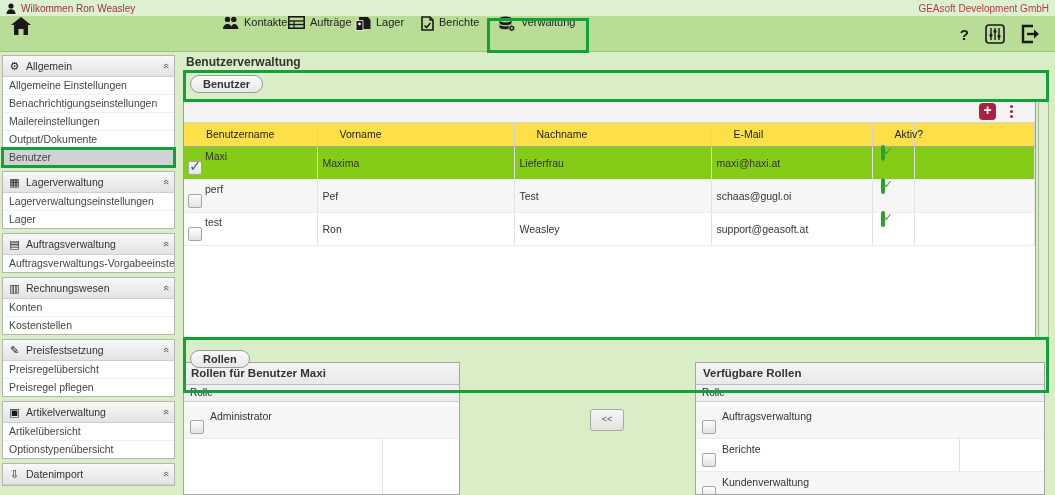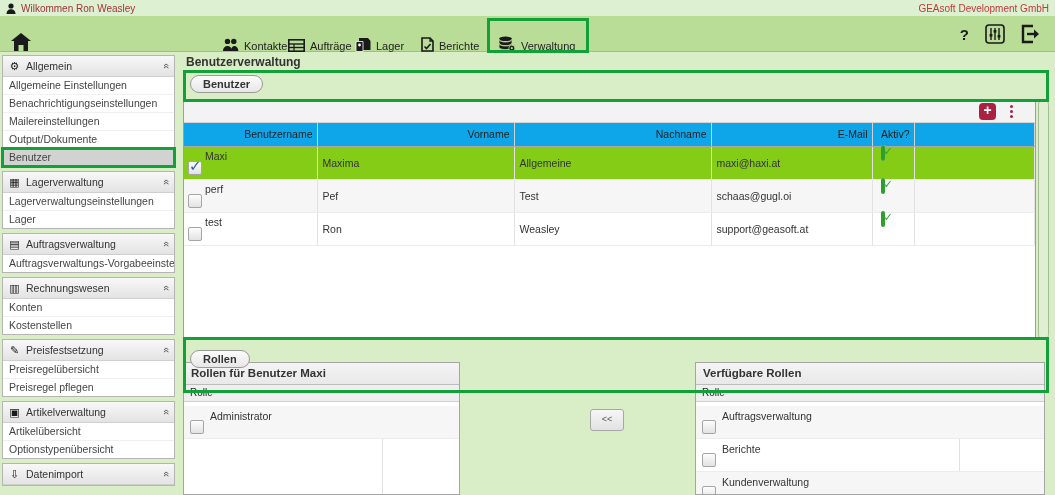--- a/index.html
+++ b/index.html
@@ -11,21 +11,21 @@
   svg{display:block}
   
   #topbar{position:absolute;left:0;top:0;width:100%;height:16px;background:#ddf1d2;
     display:flex;align-items:center;justify-content:space-between;padding:0 6px;box-sizing:border-box}
   #topbar .left{display:flex;align-items:center;gap:5px}
   #welcome-text{color:#a03434;font-size:10px}
   #company-text{color:#c13a3a;font-size:10px}
   
   #navbar{position:absolute;left:0;top:16px;width:100%;height:36px;background:#b9dc96;
     border-bottom:1px solid #9cc27a;box-sizing:border-box}
-  .nav-item{position:absolute;top:0;height:36px;display:flex;align-items:flex-end;gap:5px;
+  .nav-item{position:absolute;top:0;height:36px;display:flex;align-items:flex-start;gap:5px;
     font-size:11px;color:#222;cursor:default}
   #nav-annotation{position:absolute;left:487px;top:2px;width:96px;height:29px;
     border:3px solid #12a038;z-index:20;pointer-events:none}
   #nav-right{position:absolute;right:14px;top:0;height:36px;display:flex;align-items:center;gap:16px}
   #help-label{font-weight:bold;font-size:15px;color:#1a1a1a}
   
   #sidebar{position:absolute;left:2px;top:55px;width:173px}
   .side-section{background:#fff;border:1px solid #b5b5b5;margin-bottom:4px}
   .side-header{display:flex;align-items:center;gap:5px;padding:4px 5px;
     background:linear-gradient(#f8f8f8,#e3e3e3);border-bottom:1px solid #cfcfcf;
@@ -54,22 +54,22 @@
   #grid-toolbar{height:22px;background:#f3f3f3;border-bottom:1px solid #d5d5d5;
     display:flex;align-items:center;justify-content:flex-end;gap:14px;padding-right:22px}
   #add-button{width:17px;height:17px;background:#aa2142;border-radius:4px;color:#fff;
     font-weight:bold;font-size:14px;line-height:15px;text-align:center;cursor:pointer}
   #kebab{display:flex;flex-direction:column;gap:2px;cursor:pointer}
   #kebab i{width:3px;height:3px;border-radius:50%;background:#aa2142;display:block}
   table.users{border-collapse:collapse;width:100%;table-layout:fixed}
   table.users col.c1{width:133px}table.users col.c2{width:197px}
   table.users col.c3{width:197px}table.users col.c4{width:161px}
   table.users col.c5{width:42px}
-  table.users th{background:#0ea5e9;border-bottom:1px solid #a8a8a8;border-right:1px solid #d2d2d2;
-    font-weight:normal;font-size:10.5px;color:#222;text-align:right;padding:5px 4px 6px 0}
+  table.users th{background:#fde047;border-bottom:1px solid #a8a8a8;border-right:1px solid #d2d2d2;
+    font-weight:normal;font-size:10.5px;color:#222;text-align:left;padding:5px 4px 6px 22px}
   table.users td{border-right:1px solid #e2e2e2;border-bottom:1px solid #ececec;
     font-size:10.5px;color:#333;vertical-align:top;padding:0;height:32px}
   tr.u-row.alt td{background:#f6f6f6}
   tr.u-row.selected td{background:#84cc16}
   .cell-user{position:relative;height:32px}
   .cell-user .uname{position:absolute;left:21px;top:3px}
   .cell-user .cb{position:absolute;left:4px;bottom:4px}
   .cell-text{padding:10px 0 0 5px}
   .cb{width:12px;height:12px;border:1px solid #a5a5a5;border-radius:2px;
     background:linear-gradient(#fdfdfd,#e2e2e2);position:relative}
@@ -310,21 +310,21 @@
         <td>
               <div class="cell-user">
                 <span class="uname">Maxi</span>
                 <span class="cb checked-blue"></span>
               </div>
             </td>
         <td>
               <div class="cell-text">Maxima</div>
             </td>
         <td>
-              <div class="cell-text">Allgemeine</div>
+              <div class="cell-text">Lieferfrau</div>
             </td>
         <td>
               <div class="cell-text">maxi@haxi.at</div>
             </td>
         <td><span class="cb-green"></span></td>
         <td></td>
       </tr>
       <tr class="u-row alt">
         <td>
               <div class="cell-user">

